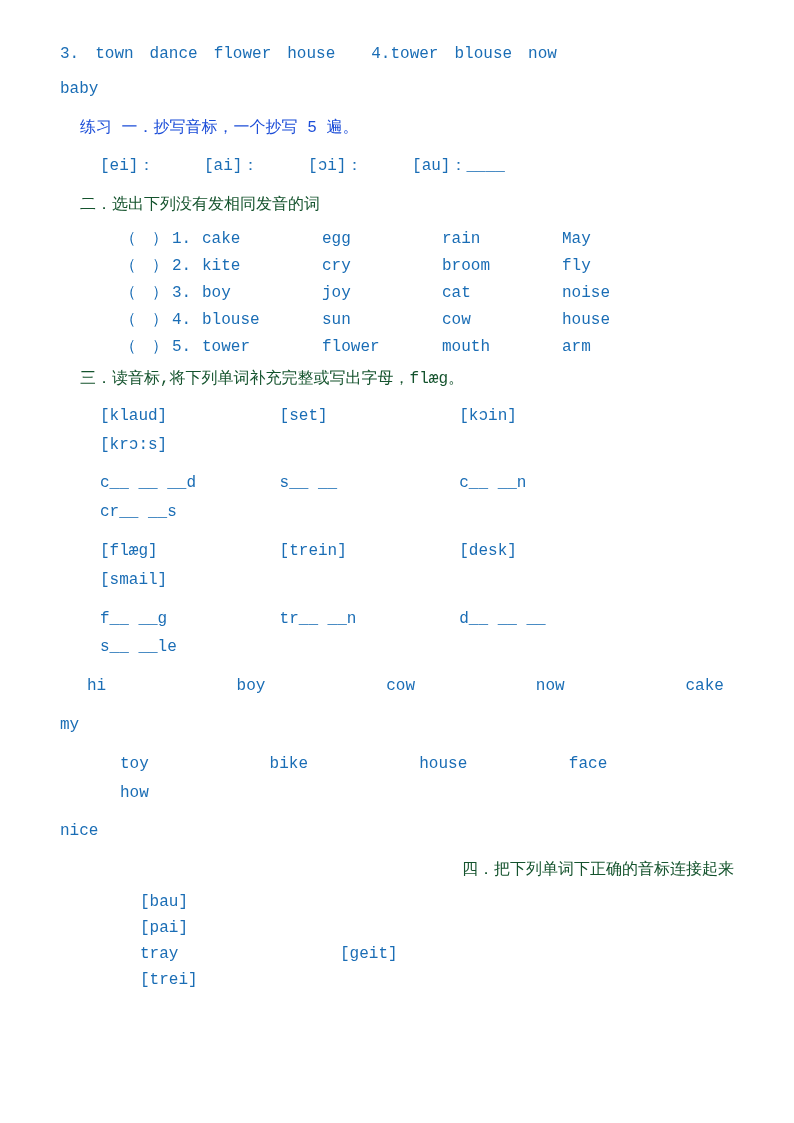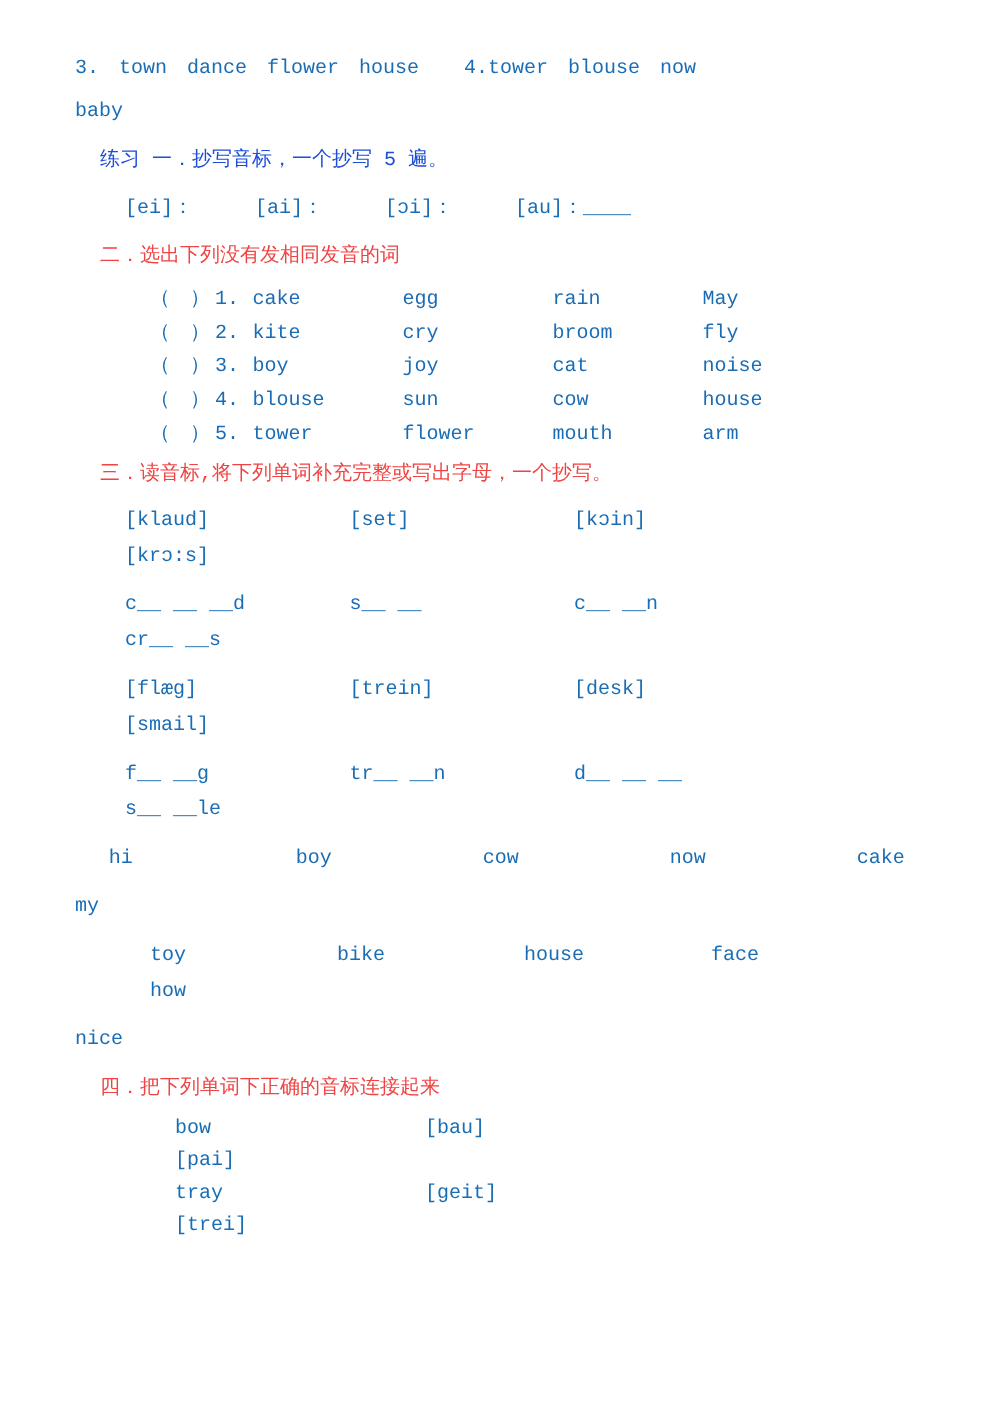--- a/index.html
+++ b/index.html
@@ -19,21 +19,21 @@
     .line {
       margin-bottom: 10px;
       line-height: 1.8;
     }
     .indent-1 { margin-left: 20px; }
     .indent-2 { margin-left: 40px; }
     .chinese {
       color: #1d4ed8;
     }
     .section-title {
-      color: #ef4444;
+      color: #14532d;
       margin-bottom: 8px;
     }
     .exercise-row {
       display: flex;
       align-items: baseline;
       margin-bottom: 6px;
       margin-left: 60px;
     }
     .paren {
       margin-right: 4px;
@@ -140,21 +140,21 @@
 </div>
 <div class="exercise-row">
   <span class="paren">（　）</span>
   <span style="width:30px;display:inline-block;">5.</span>
   <span class="word-col">tower</span>
   <span class="word-col">flower</span>
   <span class="word-col">mouth</span>
   <span>arm</span>
 </div>
 
-<div class="line indent-1 section-title" style="margin-top:8px;">三．读音标,将下列单词补充完整或写出字母，一个抄写。</div>
+<div class="line indent-1 section-title" style="margin-top:8px;">三．读音标,将下列单词补充完整或写出字母，flæg。</div>
 
 <div class="line indent-2">
   <span class="phon-cell">[klaud]</span>
   <span class="phon-cell">[set]</span>
   <span class="phon-cell">[kɔin]</span>
   <span class="phon-cell">[krɔ:s]</span>
 </div>
 
 <div class="line indent-2">
   <span class="blank-cell">c__ __ __d</span>
@@ -190,24 +190,23 @@
 <div class="line" style="margin-left:60px;">
   <span class="wl-cell">toy</span>
   <span class="wl-cell">bike</span>
   <span class="wl-cell">house</span>
   <span class="wl-cell">face</span>
   <span>how</span>
 </div>
 
 <div class="line">nice</div>
 
-<div class="line indent-1 section-title" style="margin-top:10px;">四．把下列单词下正确的音标连接起来</div>
-
-<div class="section4-row">
-  <span class="s4-word">bow</span>
+<div class="line indent-1 section-title" style="margin-top:10px;text-align:right;">四．把下列单词下正确的音标连接起来</div>
+
+<div class="section4-row">
   <span class="s4-phon">[bau]</span>
 </div>
 <div class="section4-row">
   <span class="s4-phon">[pai]</span>
 </div>
 <div class="section4-row">
   <span class="s4-word">tray</span>
   <span class="s4-phon">[geit]</span>
 </div>
 <div class="section4-row">

